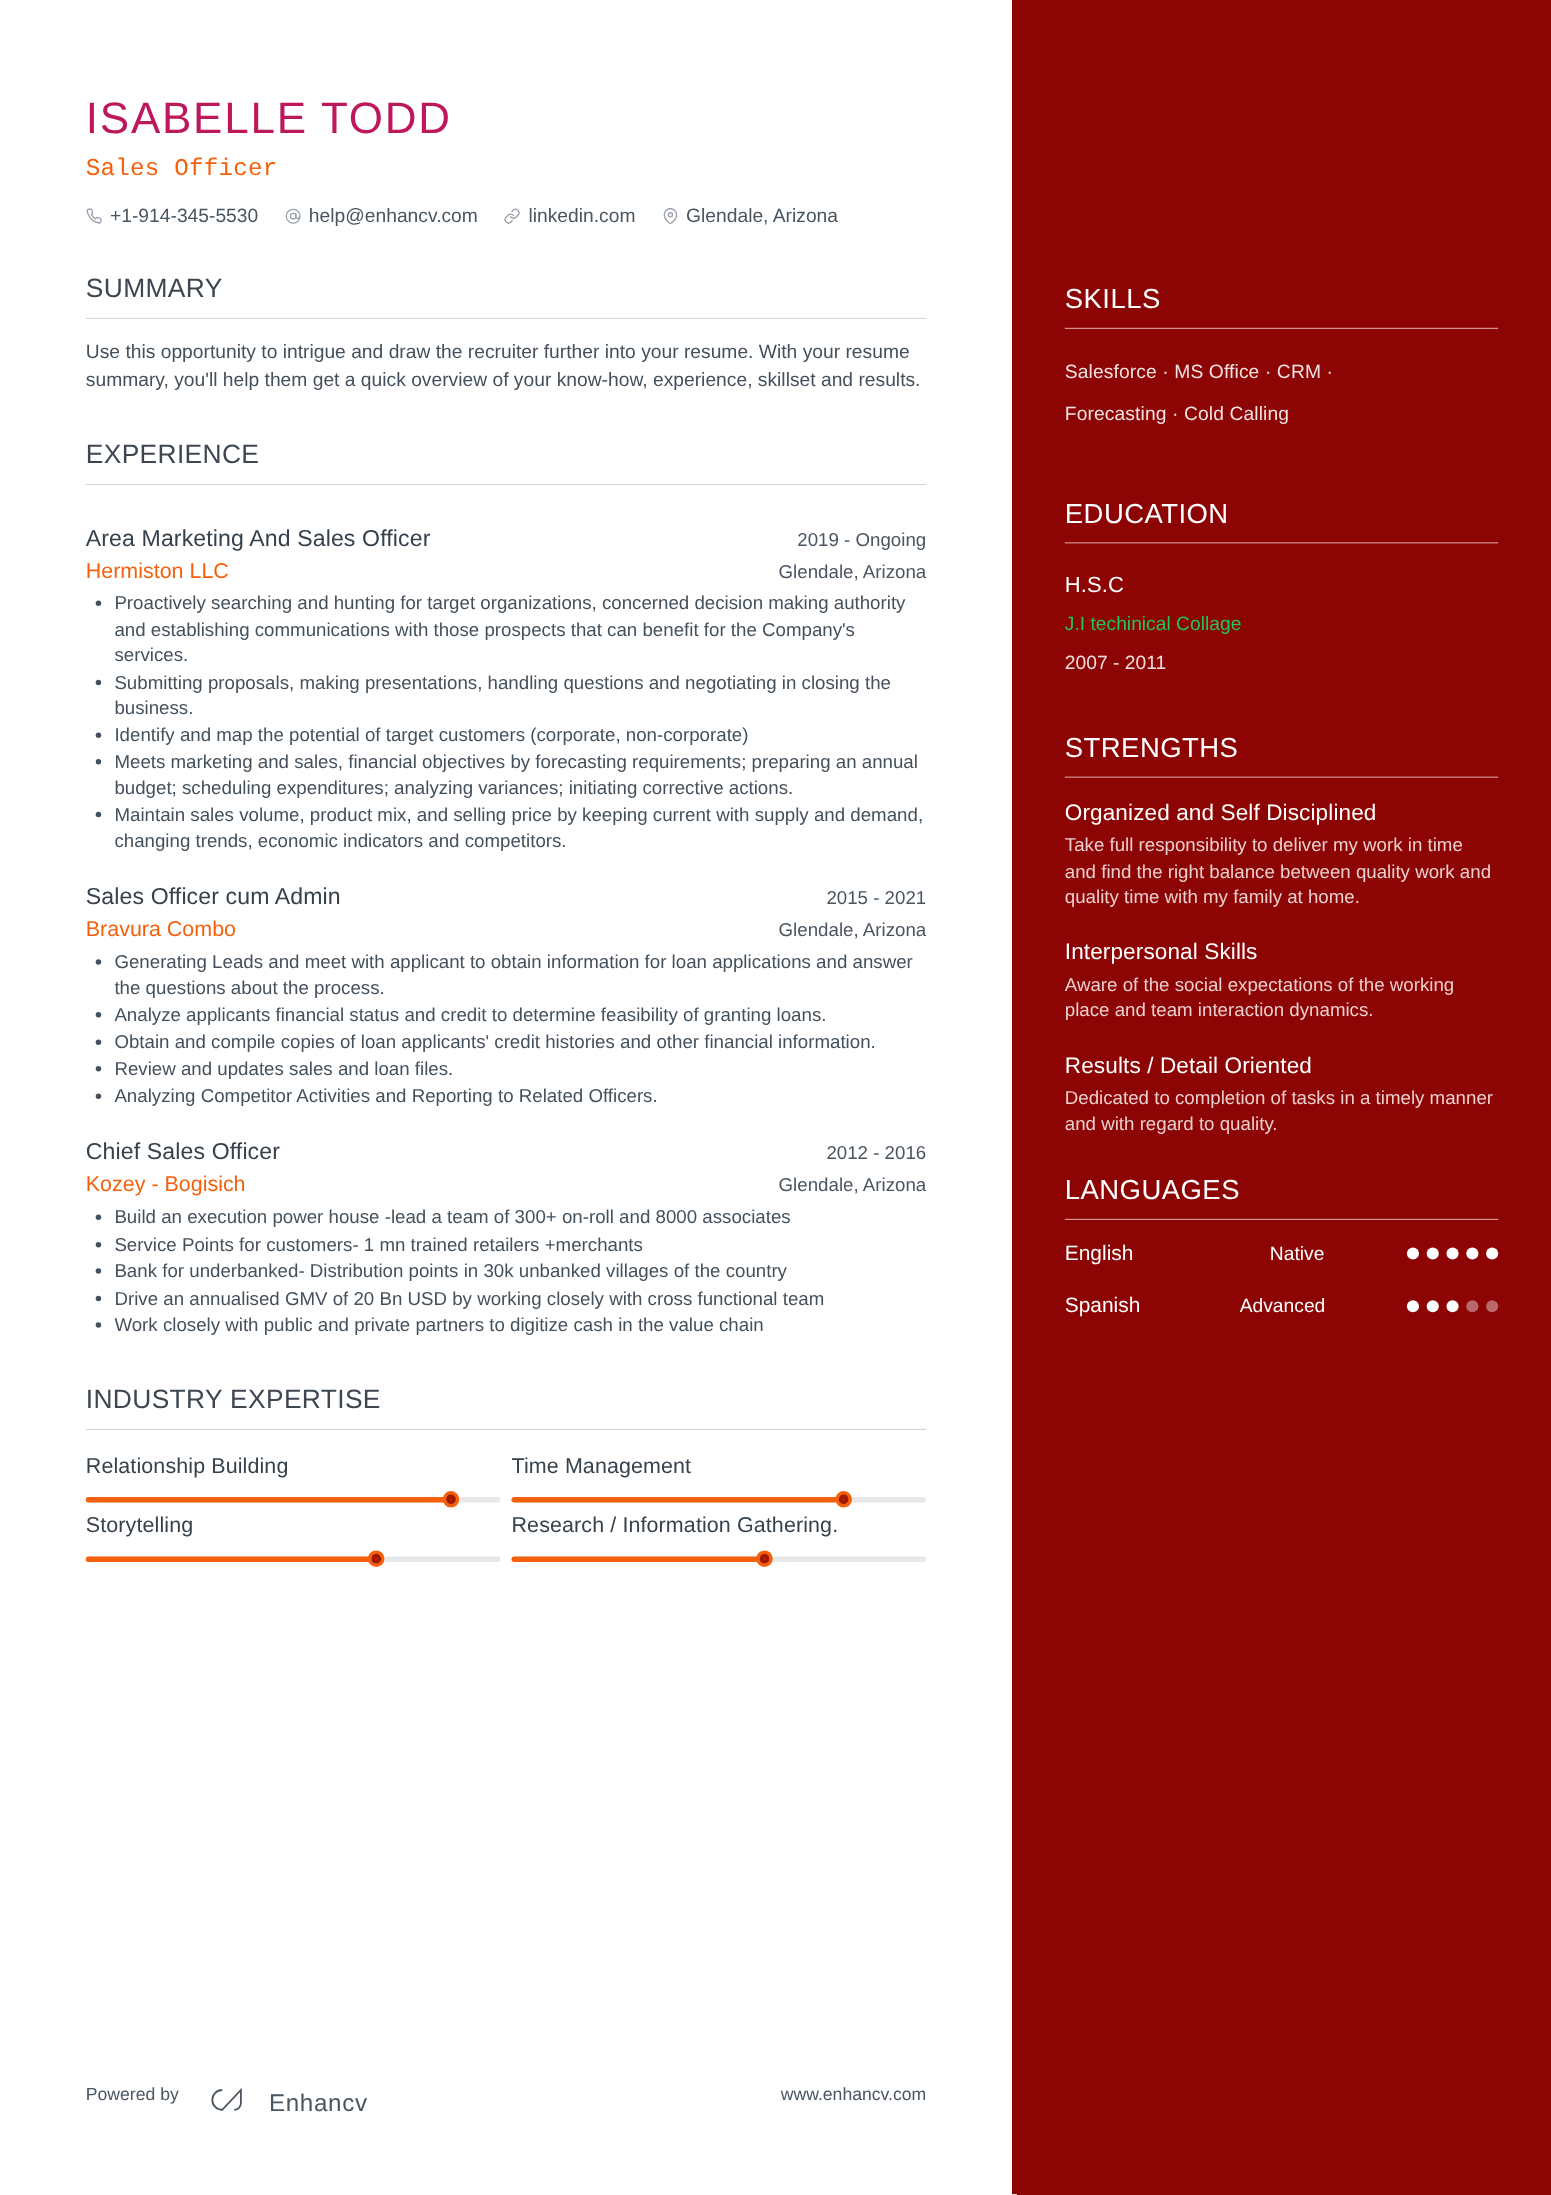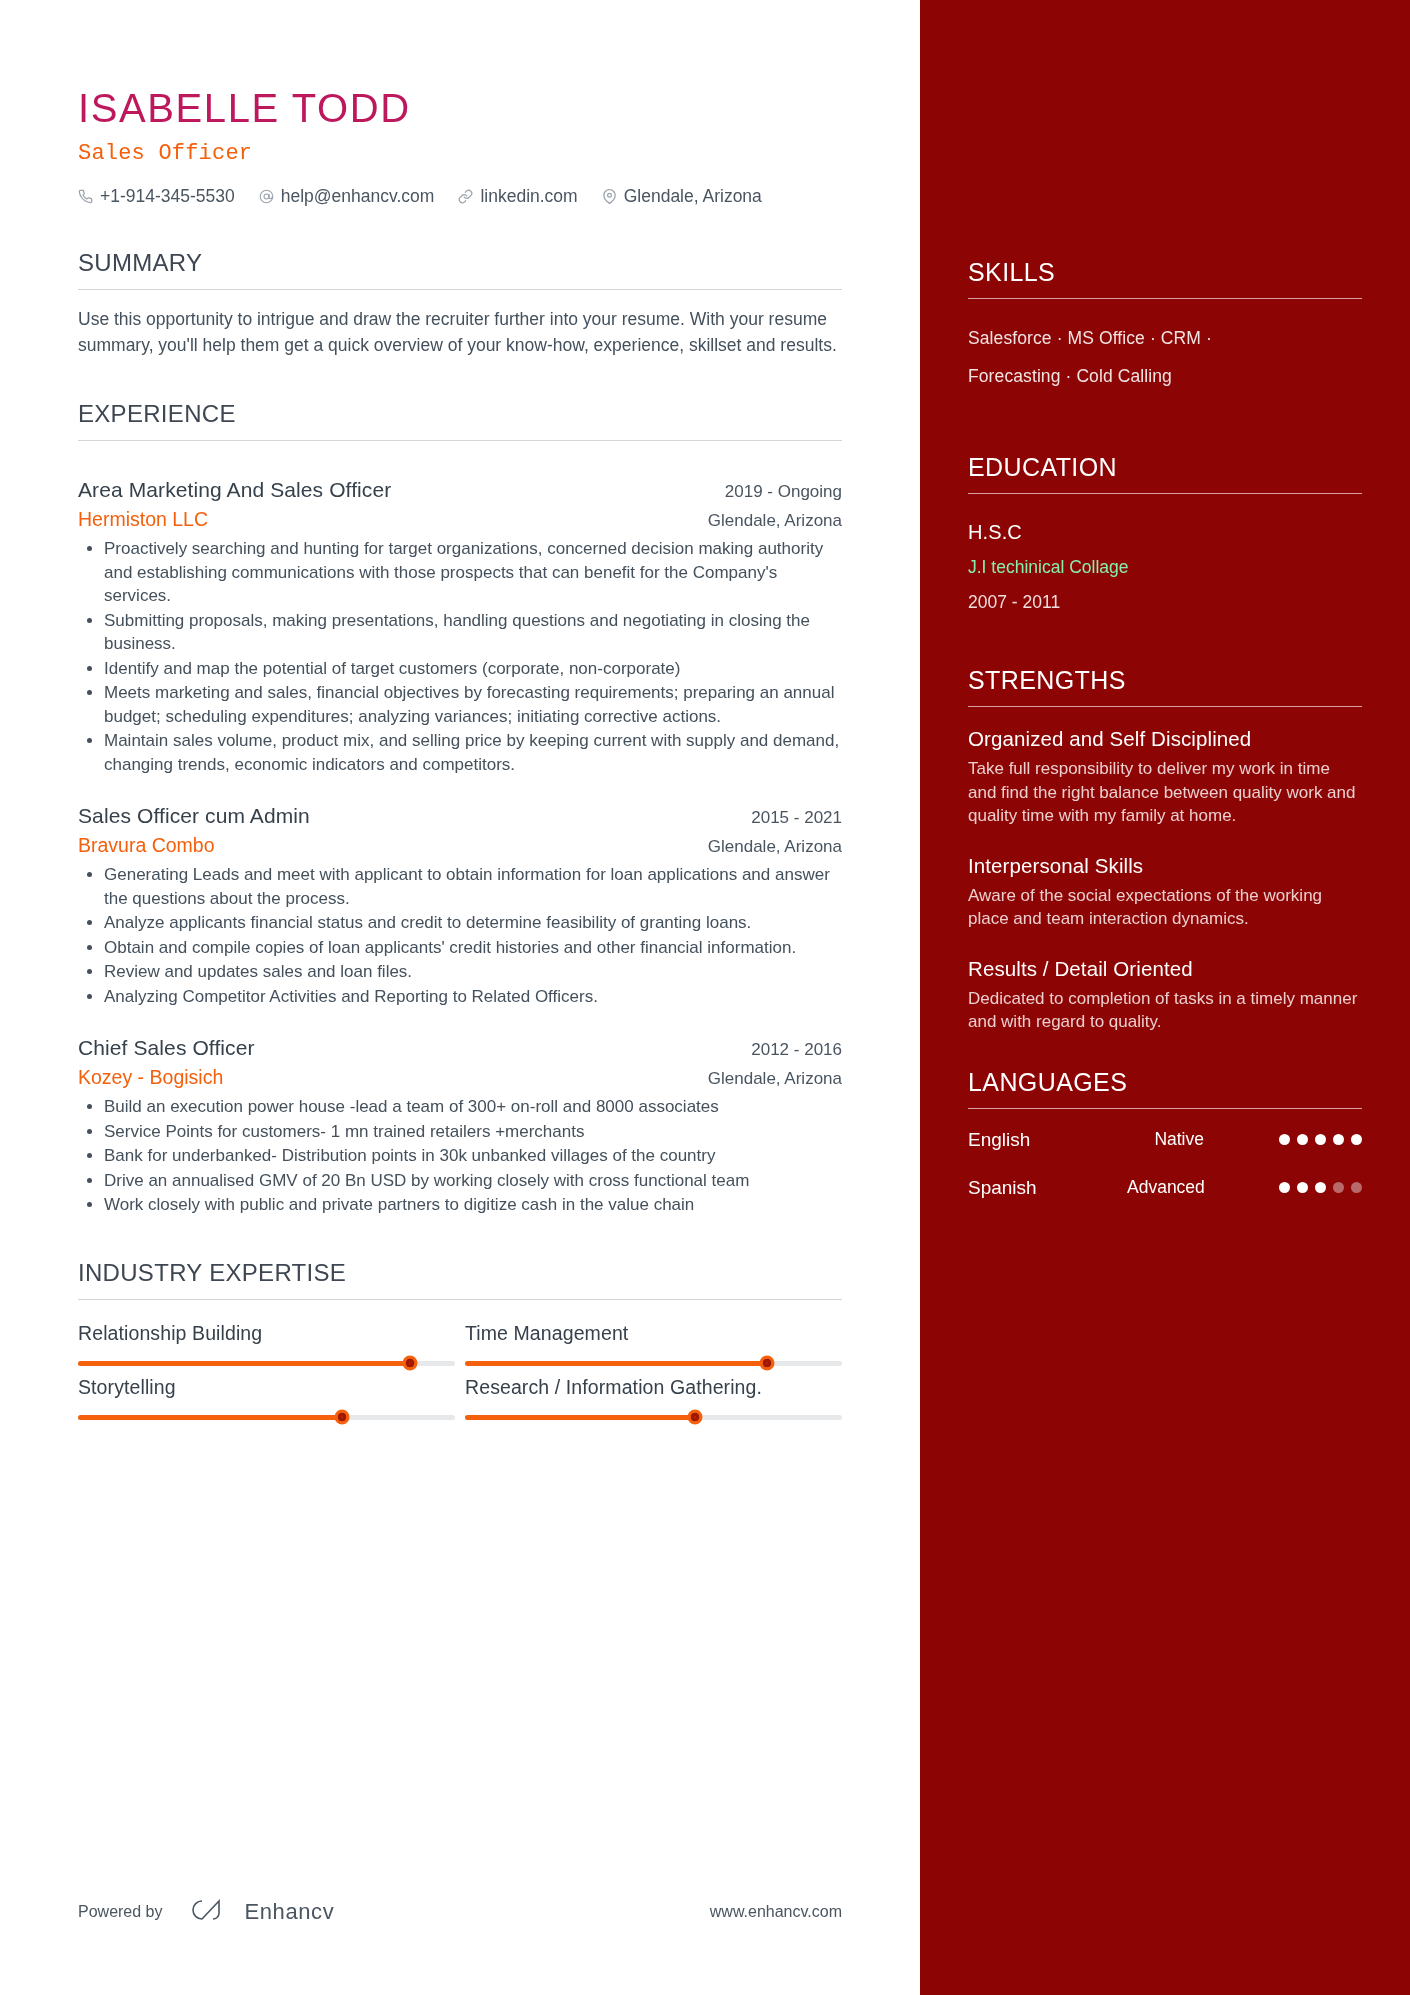--- a/index.html
+++ b/index.html
@@ -38,21 +38,21 @@
     margin-bottom: 20px;
   }
   .skill-line {
     color: #f2e3e3;
     font-size: 17.5px;
     line-height: 38px;
     letter-spacing: 0.1px;
   }
 
   .edu-degree { color: #ffffff; font-size: 20px; line-height: 36px; letter-spacing:0.1px;}
-  .edu-school { color: #86efac; font-size: 17.5px; line-height: 35px; }
+  .edu-school { color: #22c55e; font-size: 17.5px; line-height: 35px; }
   .edu-date   { color: #f0dede; font-size: 17.5px; line-height: 35px; }
 
   .strength-item { margin-bottom: 26px; }
   .strength-title {
     color: #ffffff;
     font-size: 20.5px;
     font-weight: 400;
     margin-bottom: 6px;
     letter-spacing: 0.1px;
   }
@@ -183,21 +183,21 @@
     transform: translate(-50%, -50%);
   }
 
   
   .footer {
     position: absolute;
     left: 78px; right: 0;
     bottom: 68px;
     width: 764px;
     display: flex;
-    align-items: center;
+    align-items: flex-start;
   }
   .powered { font-size: 16px; color: #4a5560; margin-right: 26px; }
   .brand { display: flex; align-items: center; gap: 12px; }
   .brand-name { font-size: 22px; color: #4a5560; letter-spacing: 0.6px; }
   .site { margin-left: auto; font-size: 16px; color: #4a5560; }
 </style>
 </head>
 <body>
 
 <div class="page">

